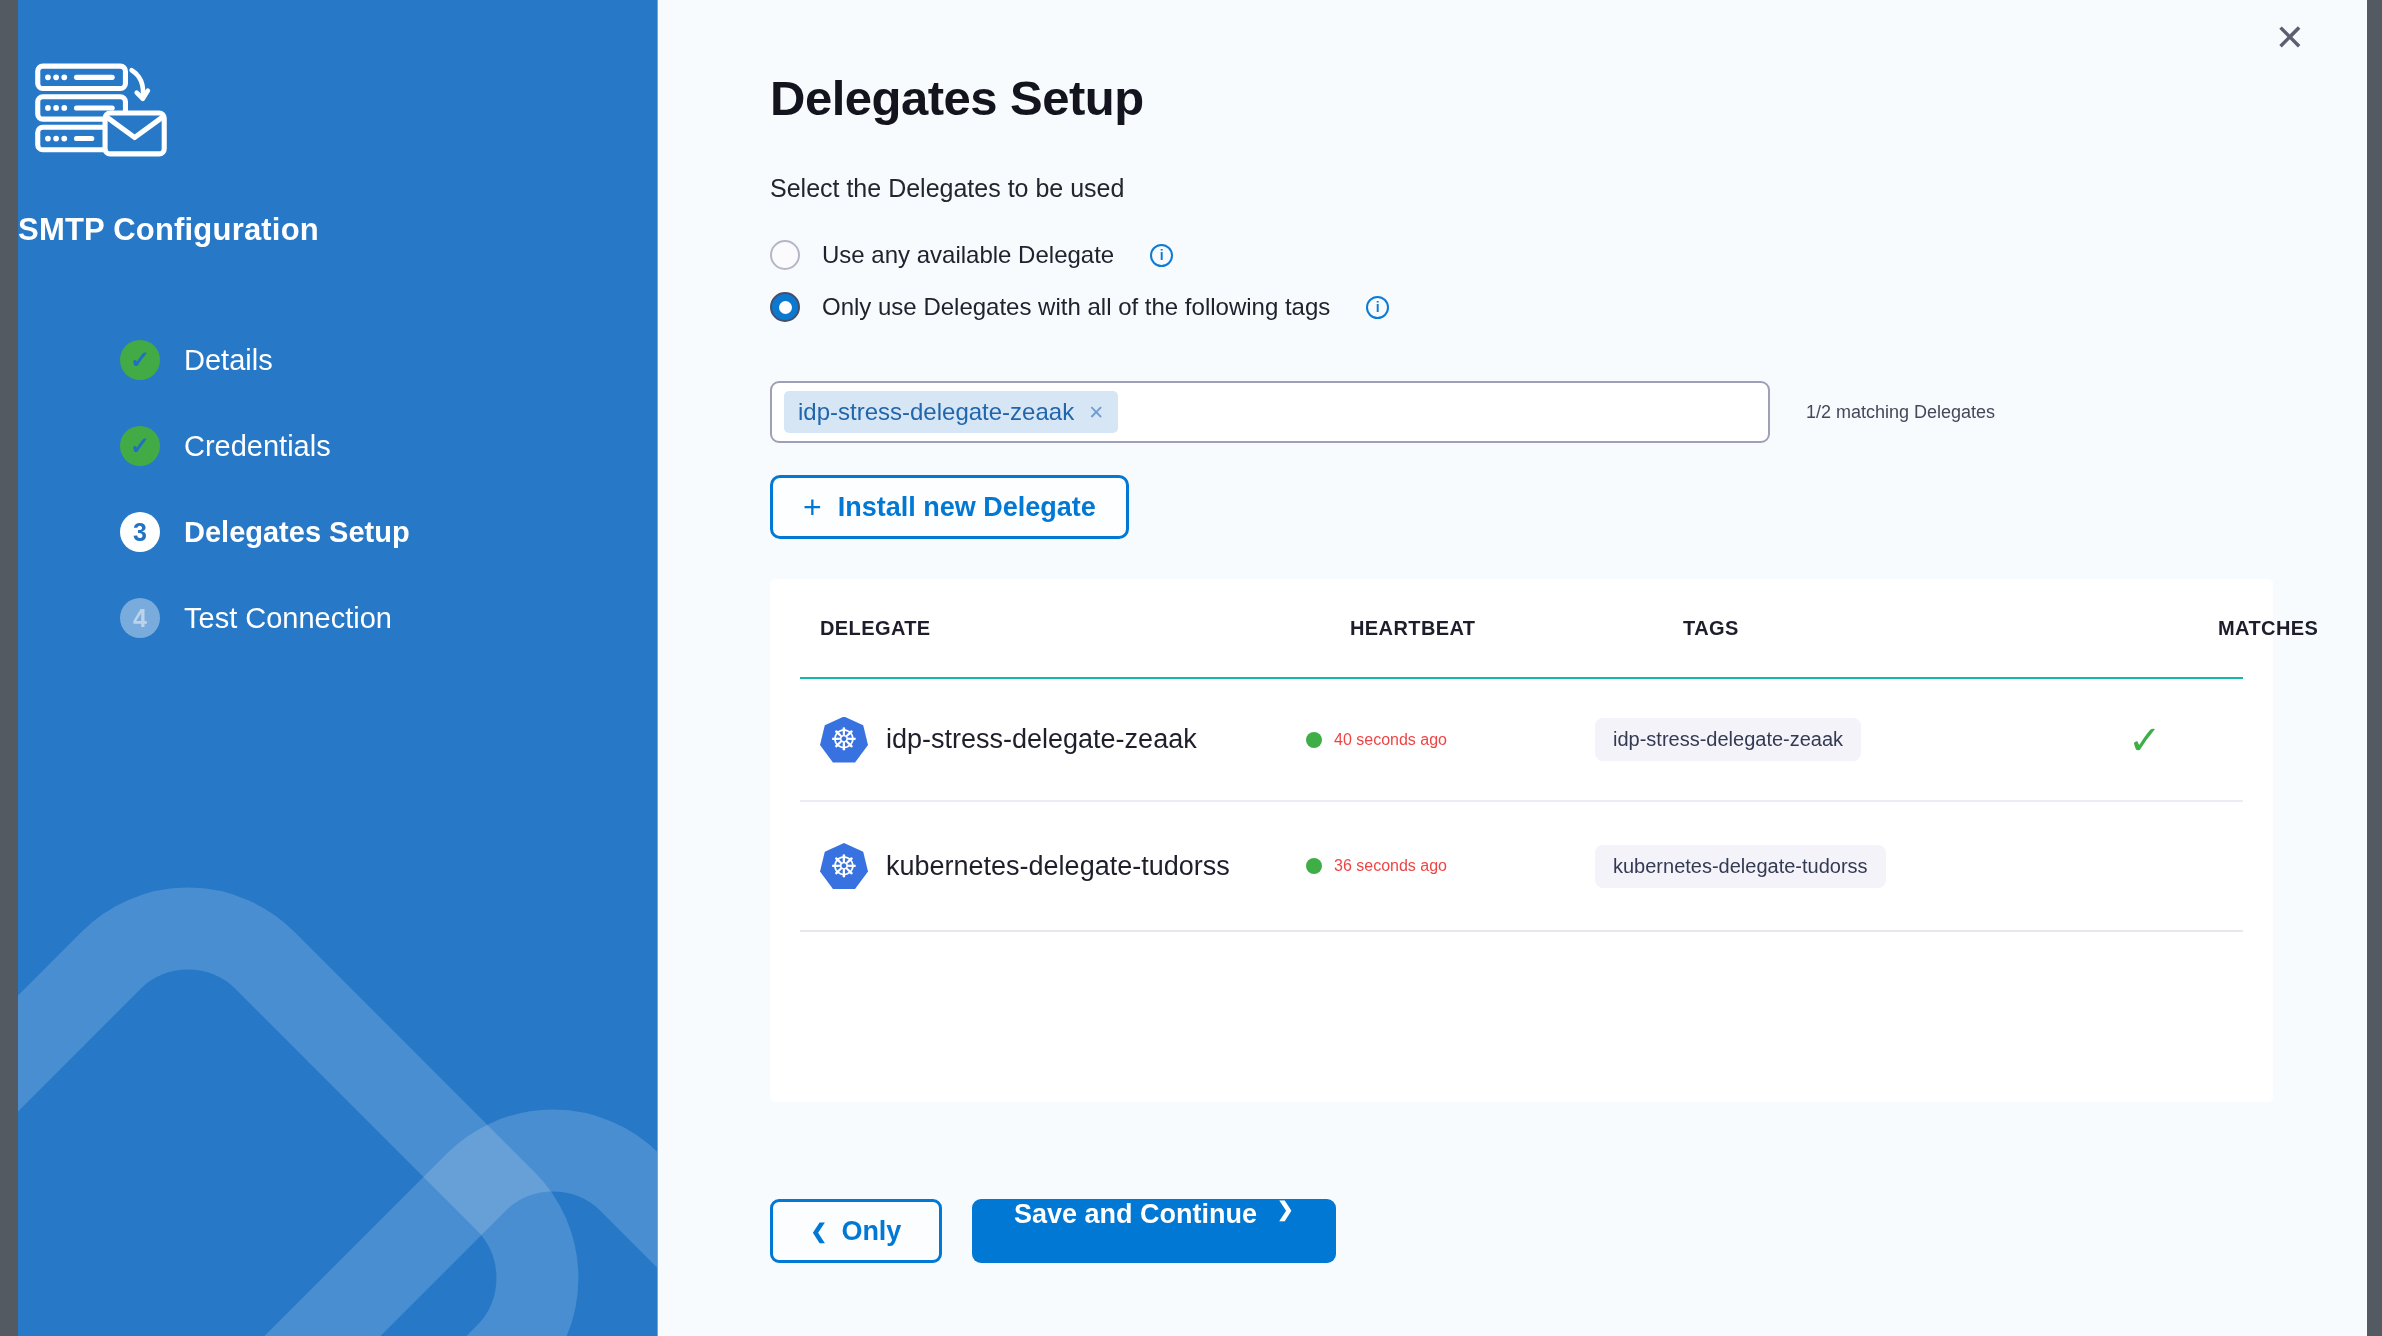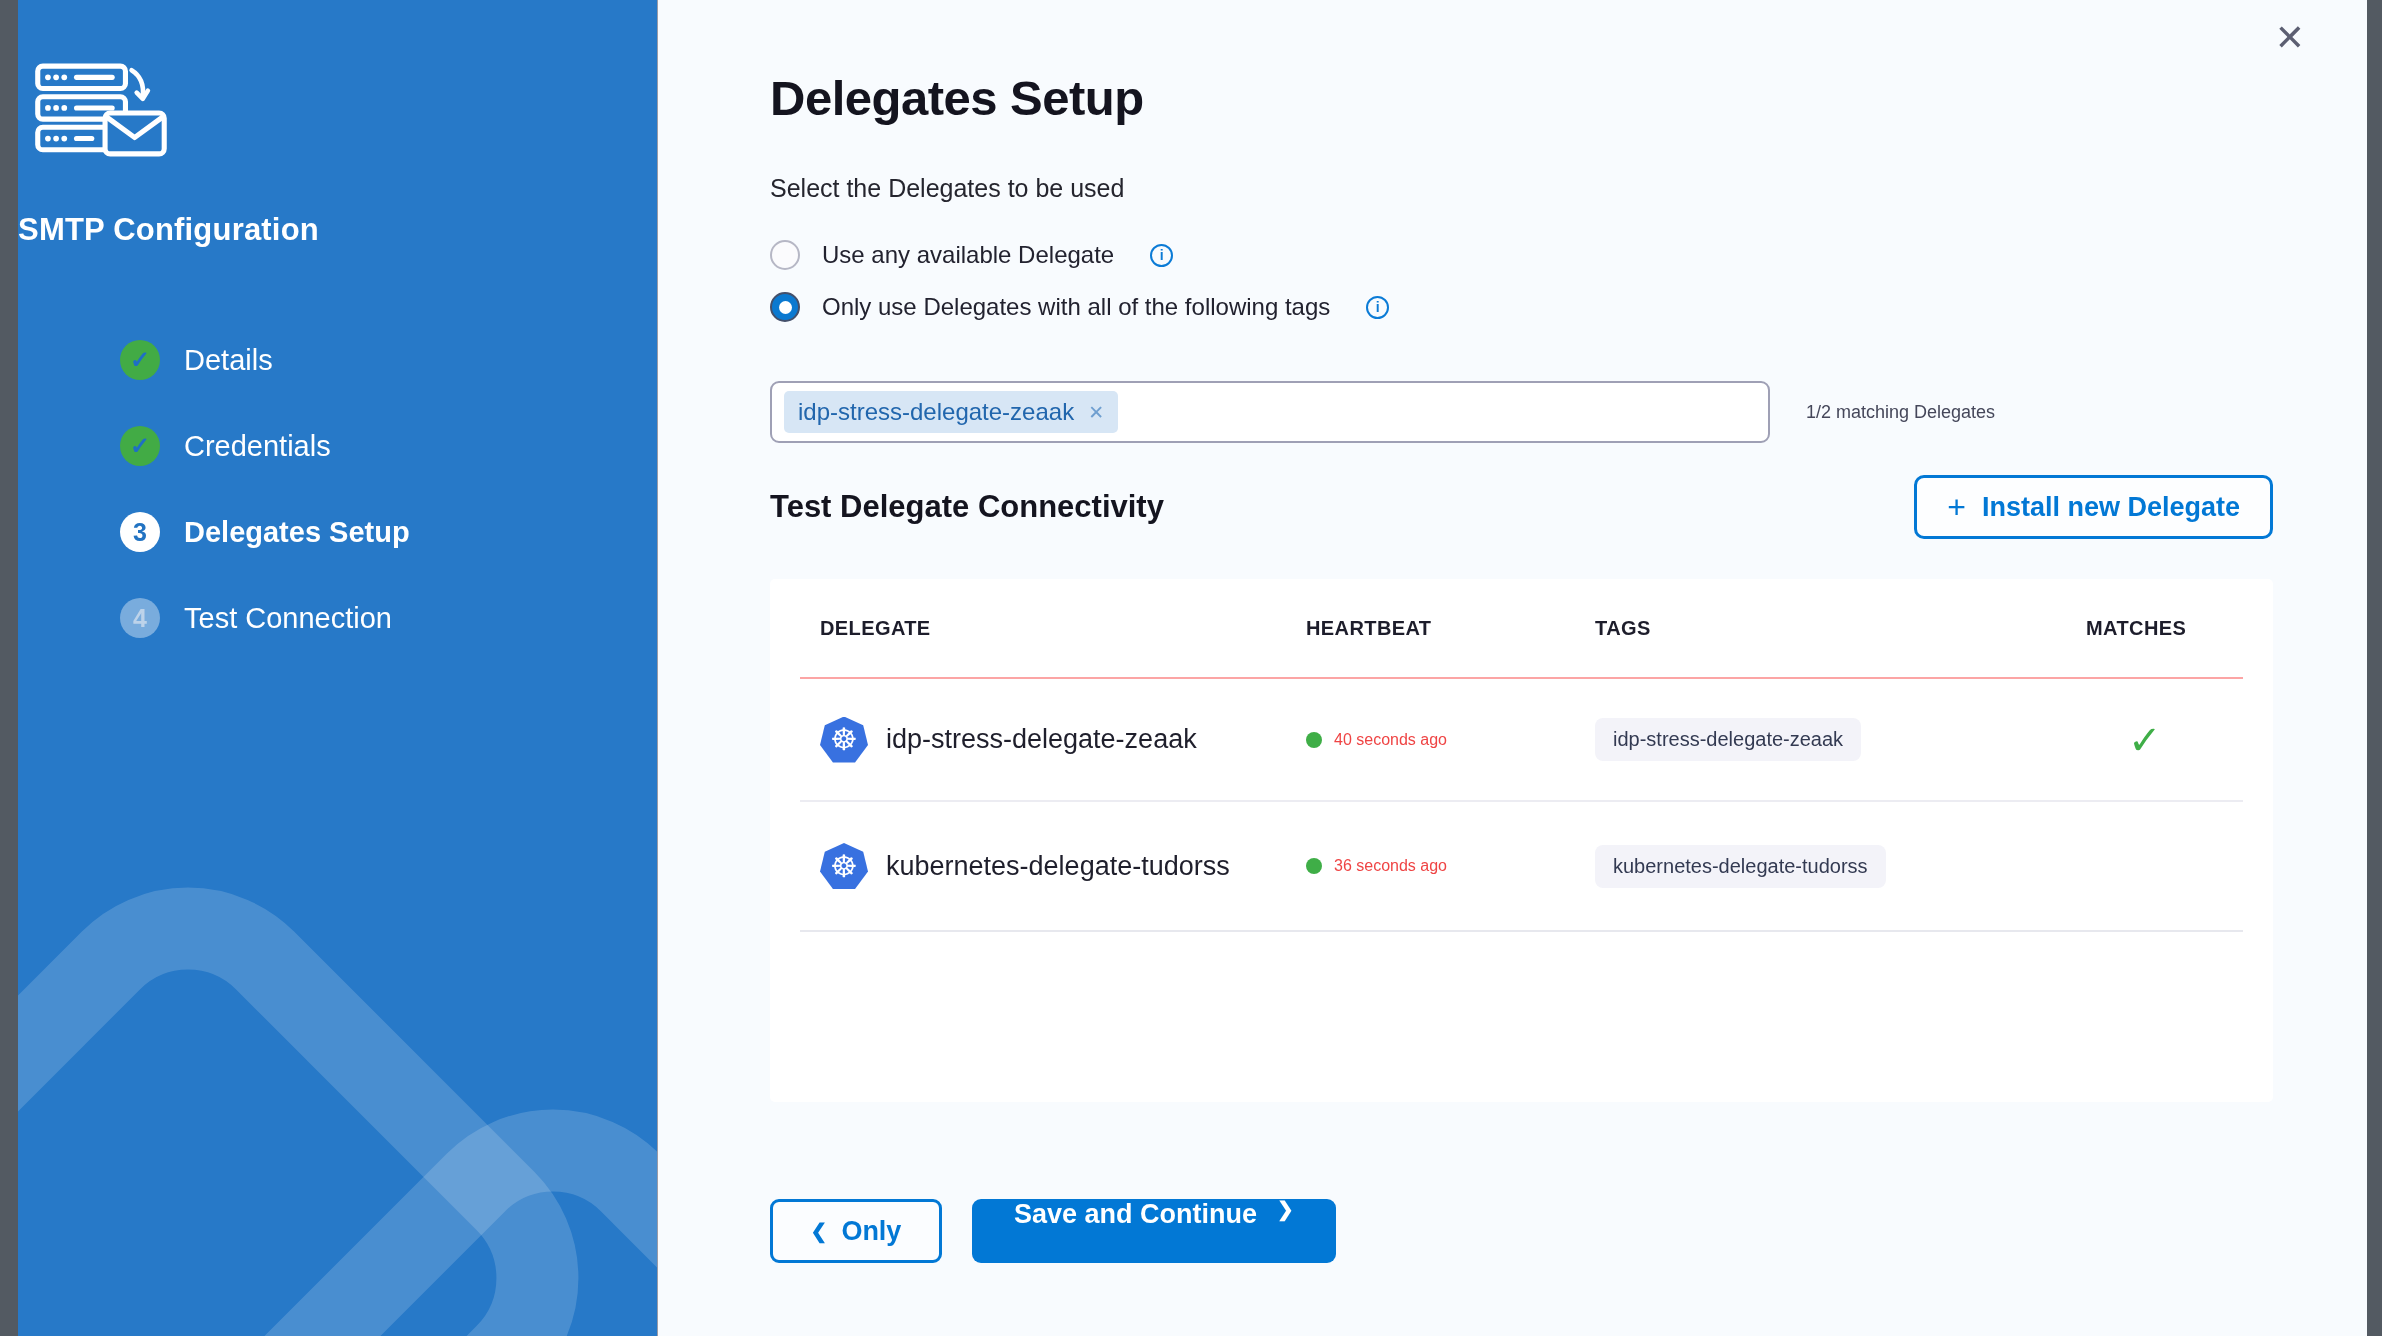--- a/index.html
+++ b/index.html
@@ -107,21 +107,21 @@
     display:flex; align-items:center; gap:16px; cursor:pointer;
     font-family:"Liberation Sans", sans-serif;
   }
   .install-plus { font-size:32px; font-weight:400; line-height:1; }
 
   .table-card {
     margin-top:40px; width:1503px; height:523px;
     background:#ffffff; border-radius:5px; padding:0 30px;
   }
   .tgrid { display:grid; grid-template-columns:506px 289px 491px 1fr; align-items:center; }
-  .thead { height:100px; border-bottom:2px solid #fca5a5; }
+  .thead { height:100px; border-bottom:2px solid #14b8a6;gap:44px; }
   .th { font-size:20px; font-weight:700; color:#1d1d2b; letter-spacing:.4px; }
   .th:first-child, .delegate-cell { padding-left:20px; }
   .trow1 { height:123px; border-bottom:2px solid #ececf2; }
   .trow2 { height:130px; border-bottom:2px solid #e7e8ee; }
   .delegate-cell { display:flex; align-items:center; gap:18px; }
   .k8s-icon {
     width:48px; height:46px; flex:0 0 auto;
     background:#3871e0; color:#ffffff;
     clip-path:polygon(50% 0%, 90% 19%, 100% 62%, 73% 100%, 27% 100%, 0% 62%, 10% 19%);
     display:flex; align-items:center; justify-content:center;
@@ -238,21 +238,20 @@
       <span class="chip-input">
         <span class="chip-input-label">idp-stress-delegate-zeaak</span>
         <span class="chip-input-close">✕</span>
       </span>
     </div>
     <span class="match-summary">1/2 matching Delegates</span>
   </div>
 
   <div class="content-col">
     <div class="section-row">
-      <span class="section-title">Test Delegate Connectivity</span>
       <button class="install-btn">
         <span class="install-plus">+</span>
         <span>Install new Delegate</span>
       </button>
     </div>
 
     <div class="table-card">
       <div class="tgrid thead">
         <span class="th">DELEGATE</span>
         <span class="th">HEARTBEAT</span>

